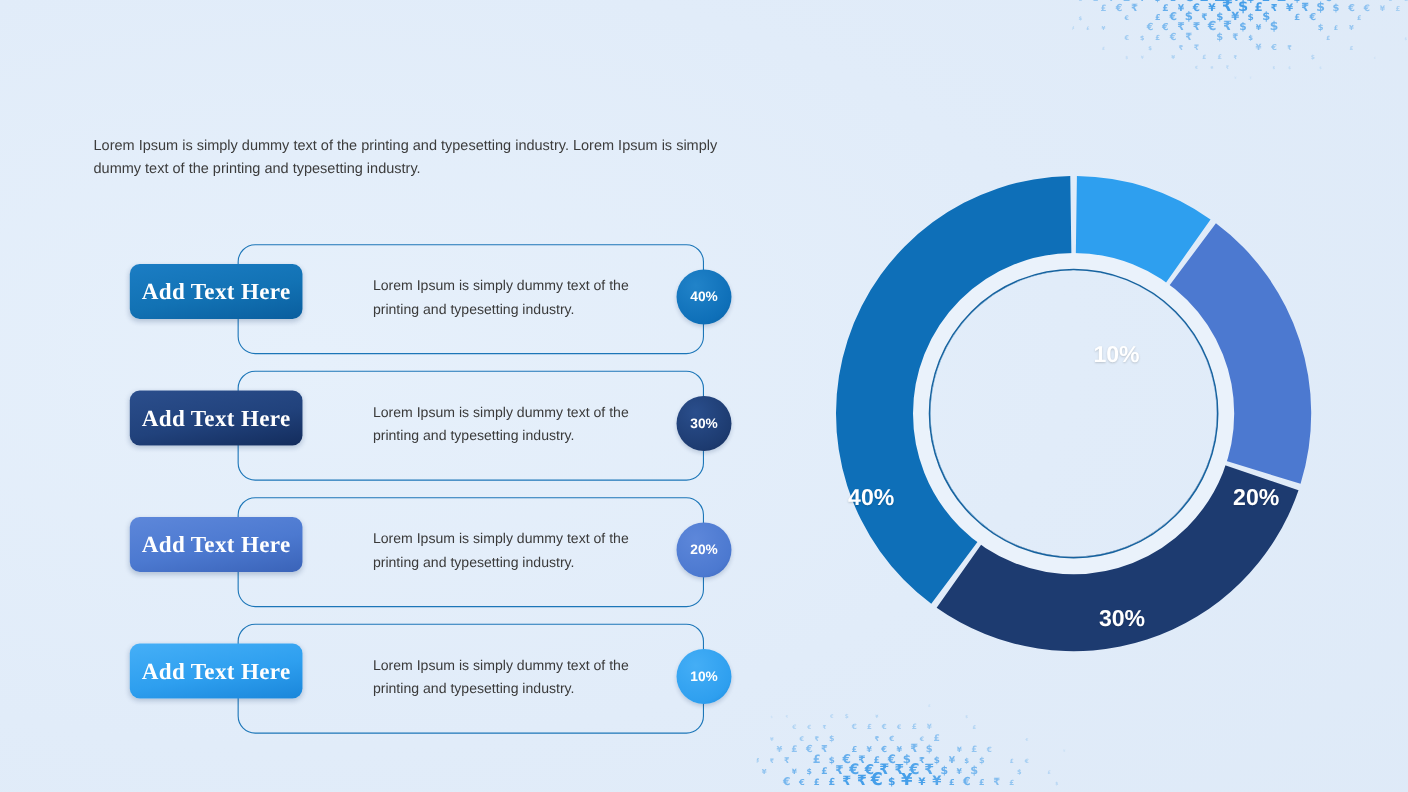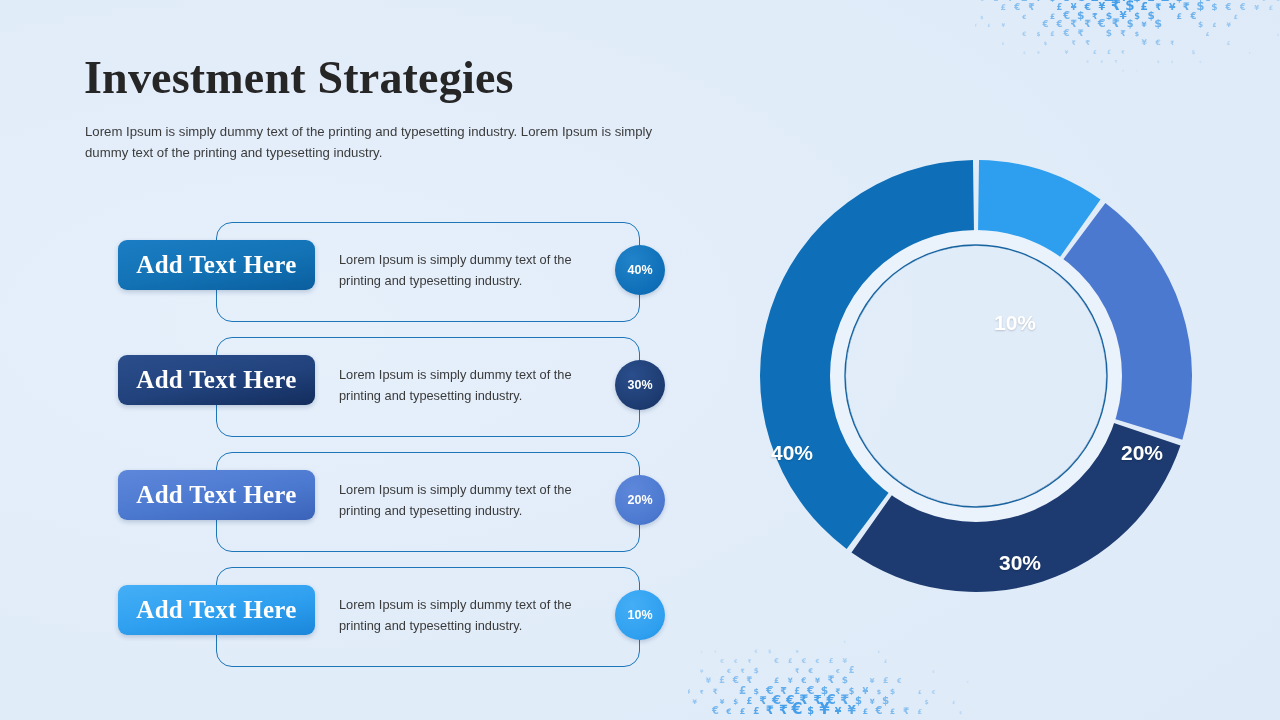--- a/index.html
+++ b/index.html
@@ -31,24 +31,24 @@
   }
 
   
   .rows { position:absolute; left:0; top:0; width:720px; height:720px; }
   .row { position:absolute; left:0; width:700px; height:110px; }
   .row-frame {
     position:absolute; left:216px; top:0; width:424px; height:100px;
     border:1.6px solid #1C76B8; border-radius:16px; background:transparent;
   }
   .row-pill {
-    position:absolute; left:118px; top:18px; width:197px; height:50px;
+    position:absolute; left:118px; top:18px; width:157px; height:50px;
     border-radius:9px;
     font-family:"Liberation Serif", serif;
-    font-weight:bold; font-size:25px; color:#ffffff;
+    font-weight:bold; font-size:21px; color:#ffffff;
     display:flex; align-items:center; justify-content:center;
     letter-spacing:0.3px;
     box-shadow:0 2px 5px rgba(20,50,100,0.22);
   }
   .row-text {
     position:absolute; left:339px; top:27px; width:266px;
     font-size:12.8px; line-height:21px; color:#3a3a3a;
   }
   .row-badge {
     position:absolute; left:615px; top:23px; width:50px; height:50px;
@@ -290,21 +290,20 @@
           <text x="177.3" y="121.8" font-size="7.5" fill="#3C9AE8" fill-opacity="0.77" font-family="&quot;DejaVu Sans&quot;, sans-serif" font-weight="bold" text-anchor="middle">£</text>
           <text x="190.9" y="121.8" font-size="10.0" fill="#3C9AE8" fill-opacity="0.70" font-family="&quot;DejaVu Sans&quot;, sans-serif" font-weight="bold" text-anchor="middle">€</text>
           <text x="204.5" y="121.8" font-size="7.3" fill="#3C9AE8" fill-opacity="0.63" font-family="&quot;DejaVu Sans&quot;, sans-serif" font-weight="bold" text-anchor="middle">£</text>
           <text x="218.2" y="121.8" font-size="9.0" fill="#3C9AE8" fill-opacity="0.56" font-family="&quot;DejaVu Sans&quot;, sans-serif" font-weight="bold" text-anchor="middle">₹</text>
           <text x="231.8" y="121.8" font-size="6.5" fill="#3C9AE8" fill-opacity="0.48" font-family="&quot;DejaVu Sans&quot;, sans-serif" font-weight="bold" text-anchor="middle">£</text>
           <text x="272.7" y="121.8" font-size="4.1" fill="#3C9AE8" fill-opacity="0.26" font-family="&quot;DejaVu Sans&quot;, sans-serif" font-weight="bold" text-anchor="middle">$</text>
         </g>
       </svg>
   </div>
 
-  <div class="title">Investment Strategies</div>
   <div class="subtitle">Lorem Ipsum is simply dummy text of the printing and typesetting industry. Lorem Ipsum is simply dummy text of the printing and typesetting industry.</div>
 
   <div class="rows">
 
     <div class="row" style="top:222px;">
       <div class="row-frame"></div>
       <div class="row-pill" style="background:linear-gradient(170deg,#1B7DC4 0%,#1272B4 55%,#0A5E9E 100%);">
         <span>Add Text Here</span>
       </div>
       <div class="row-text">Lorem Ipsum is simply dummy text of the printing and typesetting industry.</div>

